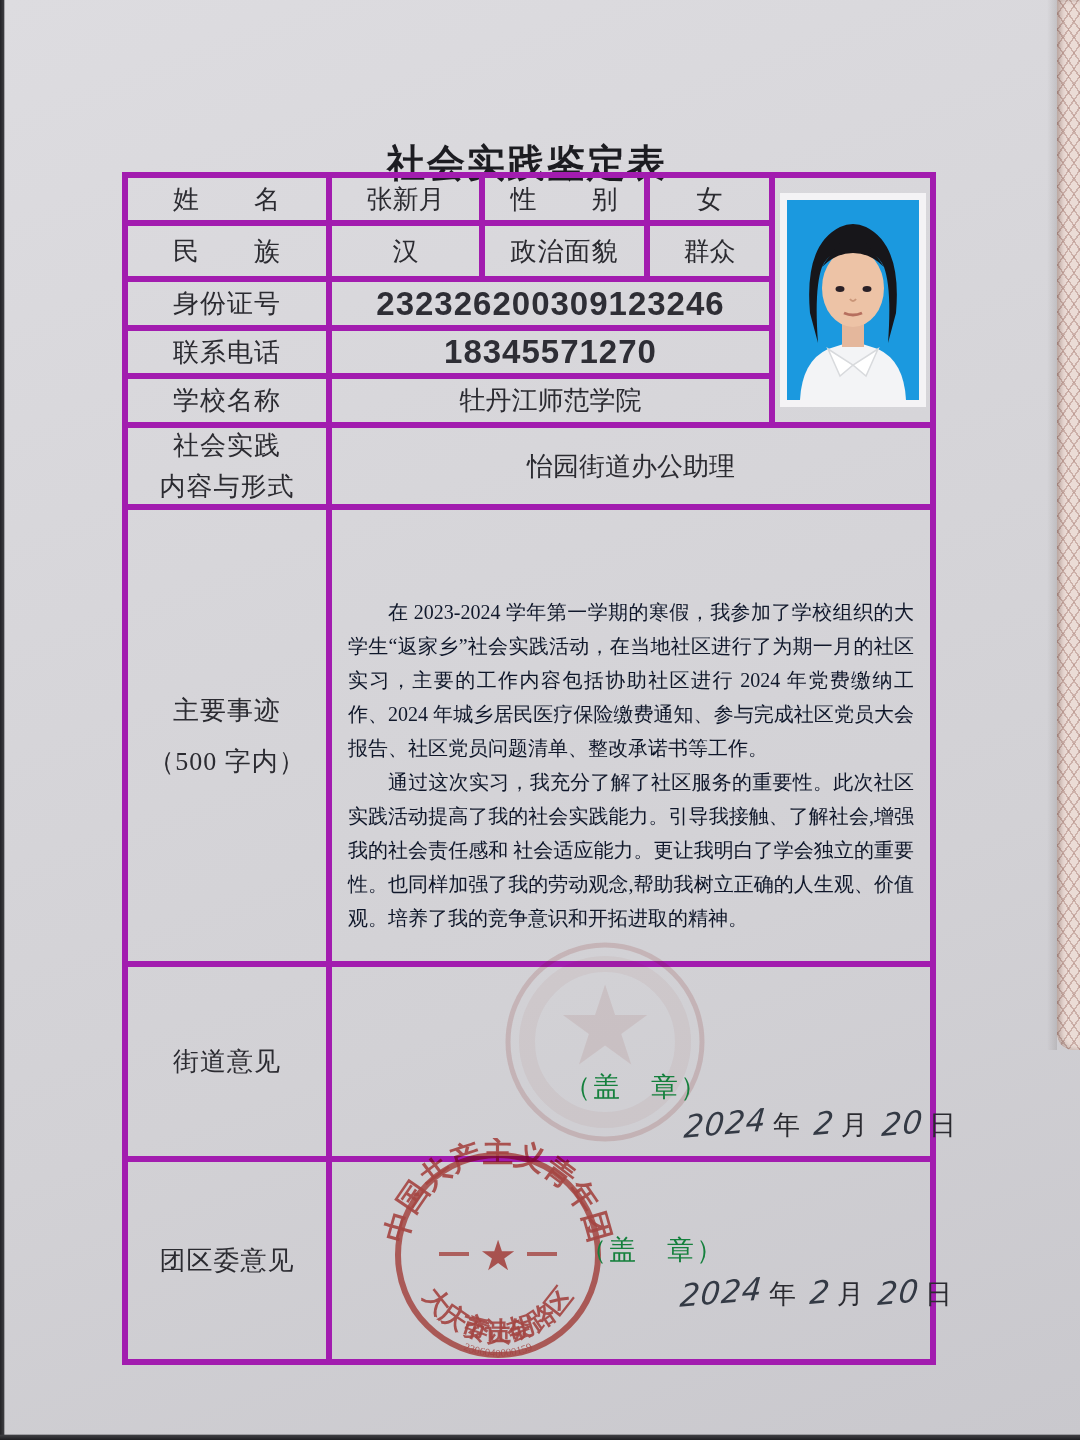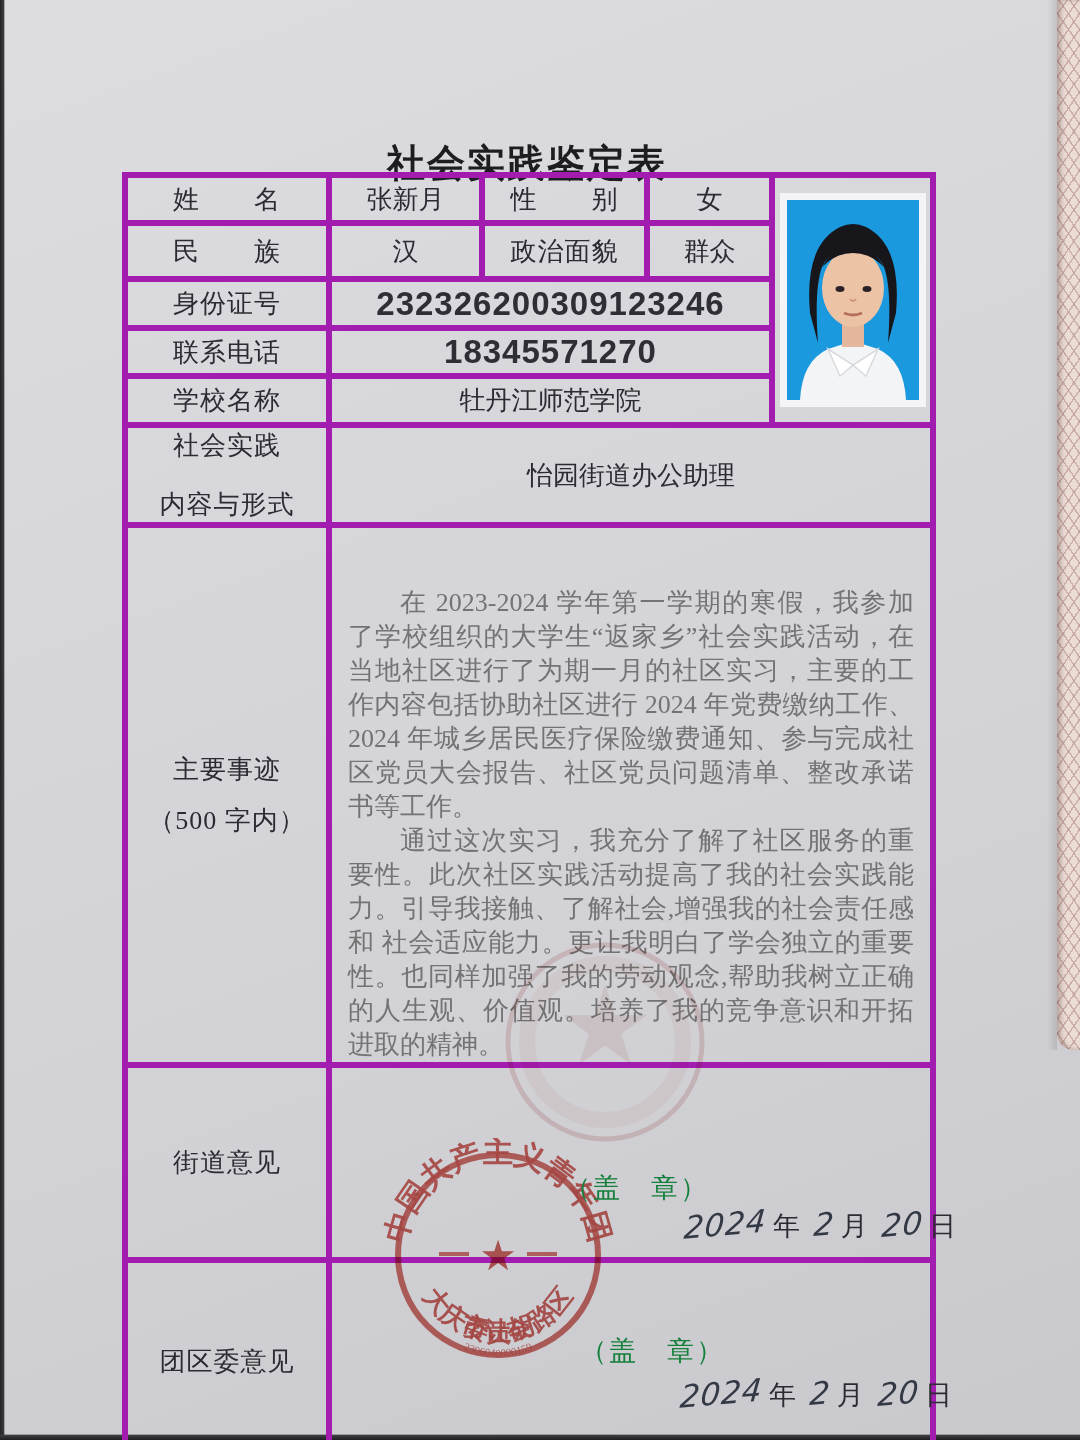--- a/index.html
+++ b/index.html
@@ -30,21 +30,21 @@
   .title-1{top:70px;font-size:38px;}
   .title-2{top:138px;font-size:38px;}
 
   table.form{position:absolute;left:122px;top:172px;width:808px;
     border-collapse:collapse;table-layout:fixed;
     font-size:26px;color:#2b2b31;}
   table.form td{border:6px solid #a21caf;padding:0;vertical-align:middle;
     text-align:center;overflow:visible;}
   td.lbl{letter-spacing:1px;}
   td.essay-cell{vertical-align:top;text-align:left;}
-  .essay{padding:14px 16px 0 16px;font-size:26px;line-height:34px;color:#737373;text-align:justify;margin-top:44px;}
+  .essay{padding:14px 16px 0 16px;font-size:20px;line-height:34px;color:#0f172a;text-align:justify;margin-top:44px;}
   .essay p{margin:0;text-indent:2em;}
   .num{font-family:"Liberation Sans","DejaVu Sans",sans-serif;font-weight:600;
     font-size:33px;letter-spacing:1px;color:#2e2e35;}
   .two-line{display:flex;flex-direction:column;gap:16px;align-items:center;}
   .opinion-cell{position:relative;}
   .seal-note{position:absolute;font-size:27px;color:#15803d;letter-spacing:2px;z-index:4;}
   .date-line{position:absolute;font-size:27px;color:#2b2b31;white-space:nowrap;z-index:4;}
   .date-line .unit{margin:0 14px 0 6px;}
   .hand{display:inline-block;font-family:"DejaVu Sans",sans-serif;font-style:italic;
     font-size:31px;color:#343a45;transform:rotate(-5deg) skewX(-10deg);letter-spacing:1px;}
@@ -118,21 +118,21 @@
       <td colspan="3">
         <span class="num">18345571270</span>
       </td>
     </tr>
     <tr style="height:49px">
       <td class="lbl">学校名称</td>
       <td colspan="3">牡丹江师范学院</td>
     </tr>
     <tr style="height:76px">
       <td class="lbl">
-        <div class="two-line" style="gap:24px">
+        <div class="two-line" style="gap:6px">
           <span>社会实践</span>
           <span>内容与形式</span>
         </div>
       </td>
       <td colspan="4">怡园街道办公助理</td>
     </tr>
     <tr style="height:457px">
       <td class="lbl">
         <div class="two-line">
           <span>主要事迹</span>

